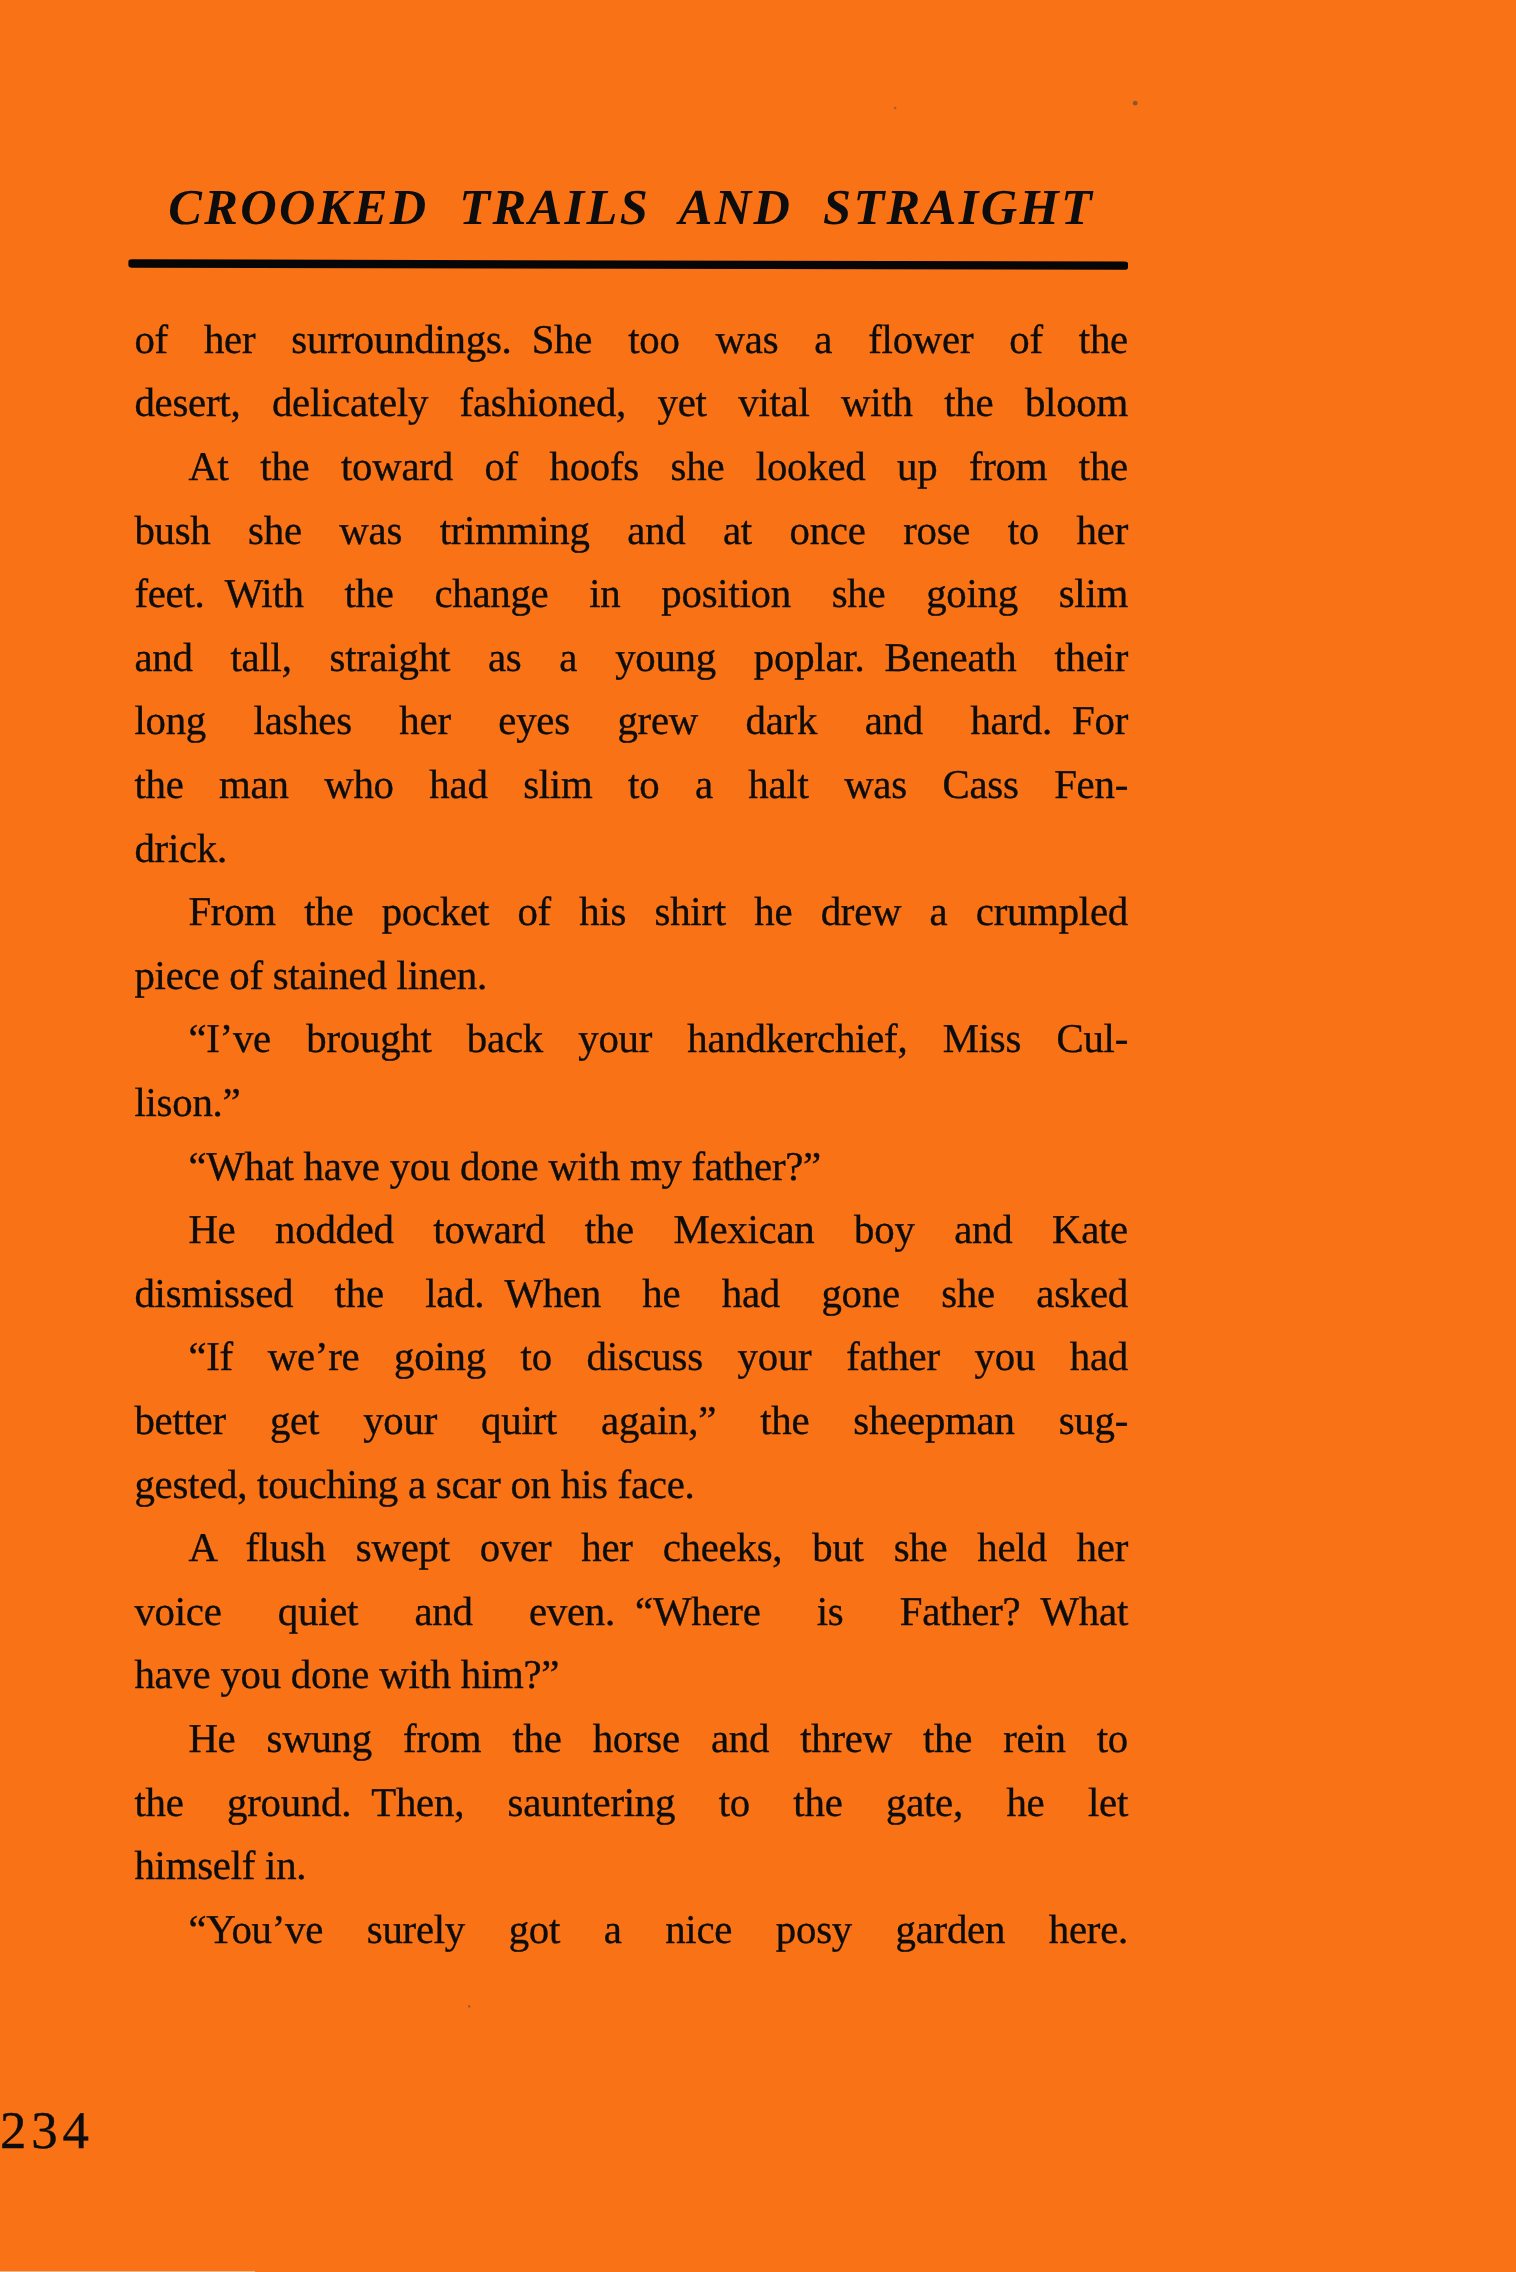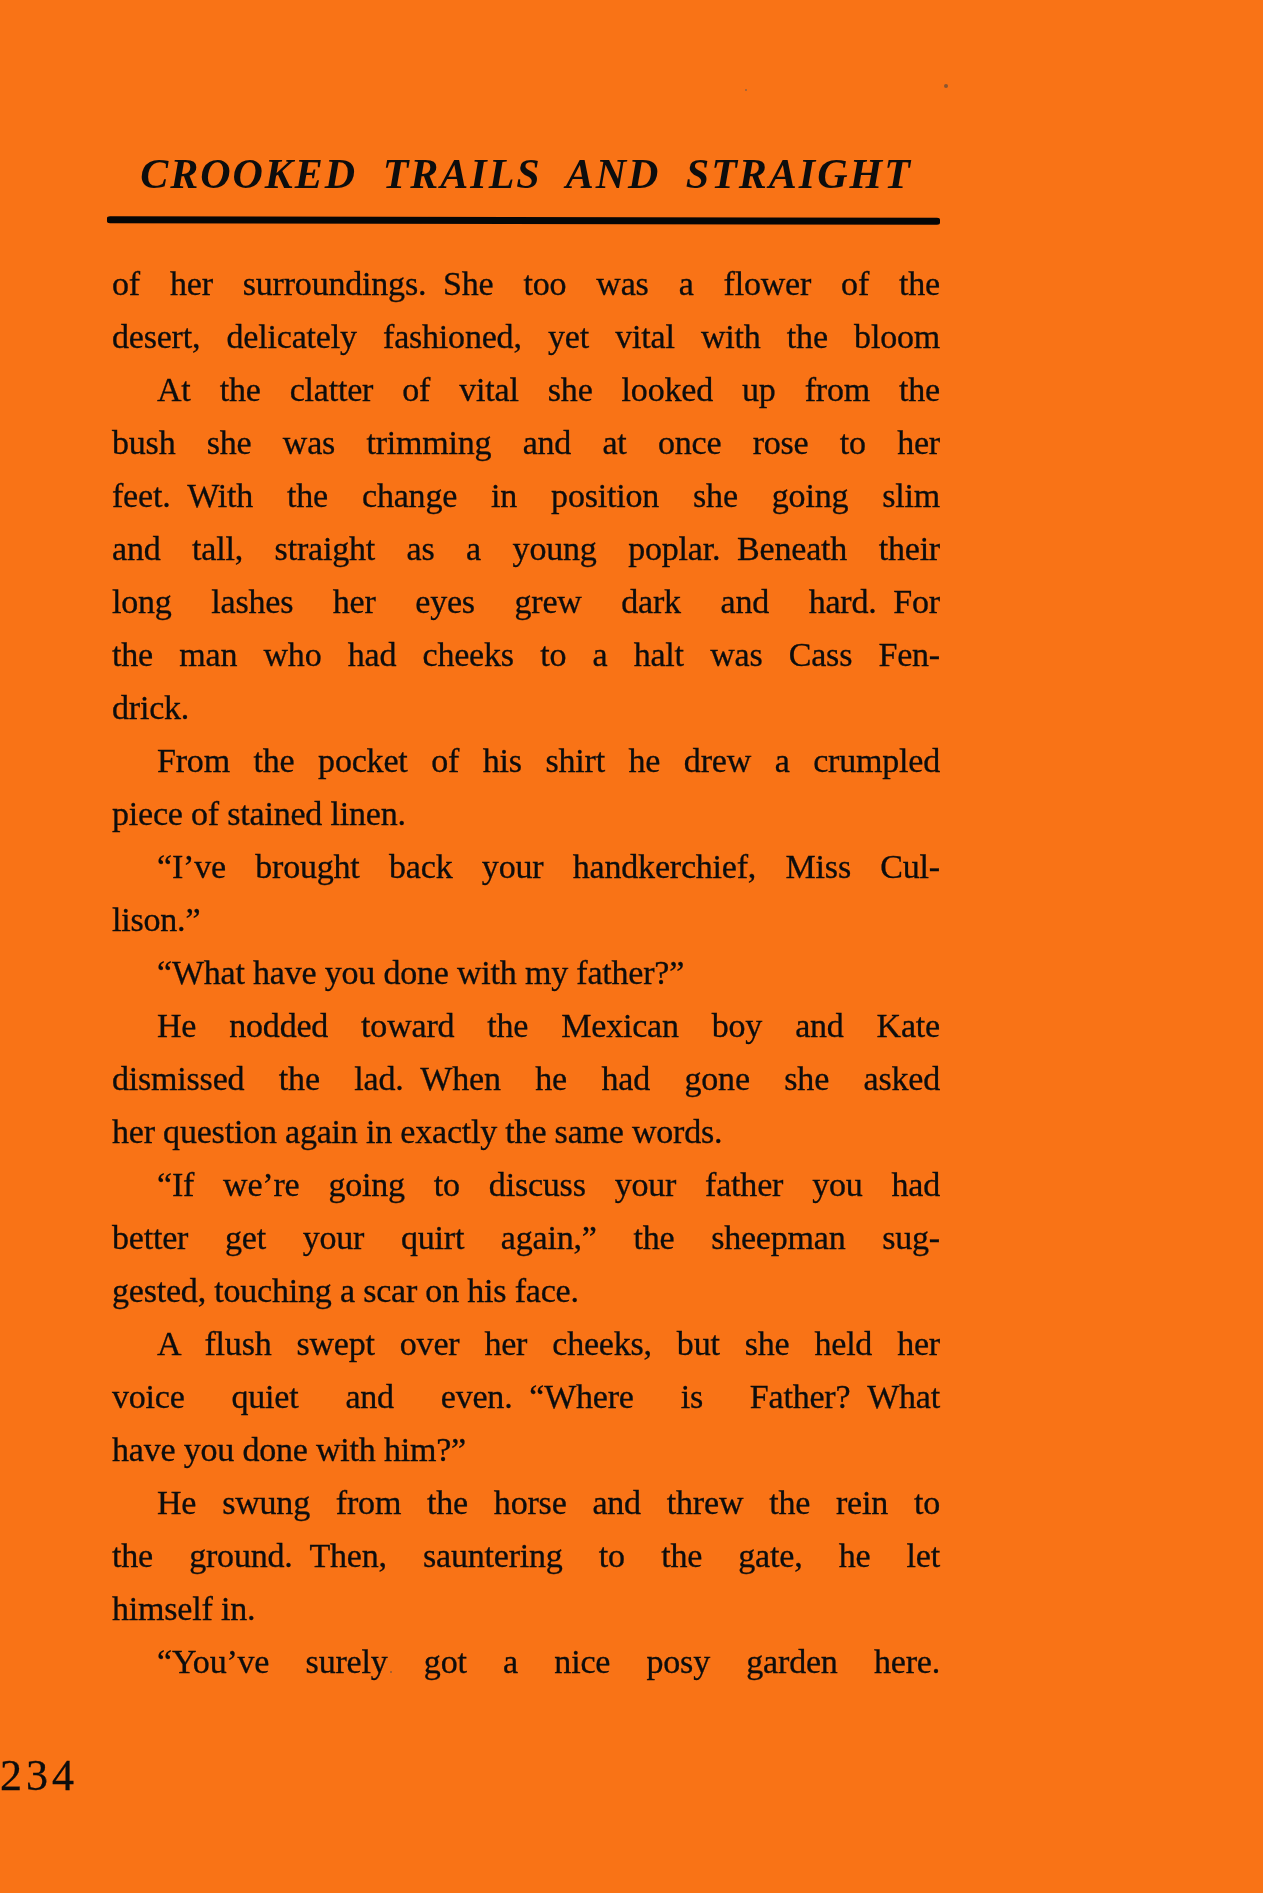--- a/index.html
+++ b/index.html
@@ -90,35 +90,34 @@
 
 <div class="page">
 
   <h1 class="running-head">CROOKED TRAILS AND STRAIGHT</h1>
 
   <div class="header-rule"></div>
 
   <div class="body-text" id="body-text">
       <div class="line">of her surroundings. She too was a flower of the</div>
       <div class="line">desert, delicately fashioned, yet vital with the bloom</div>
-      <div class="line indent">At the clatter of vital she looked up from the</div>
+      <div class="line indent">At the toward of hoofs she looked up from the</div>
       <div class="line">bush she was trimming and at once rose to her</div>
       <div class="line">feet. With the change in position she going slim</div>
       <div class="line">and tall, straight as a young poplar. Beneath their</div>
       <div class="line">long lashes her eyes grew dark and hard. For</div>
-      <div class="line">the man who had cheeks to a halt was Cass Fen-</div>
+      <div class="line">the man who had slim to a halt was Cass Fen-</div>
       <div class="line para-end">drick.</div>
       <div class="line indent">From the pocket of his shirt he drew a crumpled</div>
       <div class="line para-end">piece of stained linen.</div>
       <div class="line indent">“I’ve brought back your handkerchief, Miss Cul-</div>
       <div class="line para-end">lison.”</div>
       <div class="line indent para-end">“What have you done with my father?”</div>
       <div class="line indent">He nodded toward the Mexican boy and Kate</div>
       <div class="line">dismissed the lad. When he had gone she asked</div>
-      <div class="line para-end">her question again in exactly the same words.</div>
       <div class="line indent">“If we’re going to discuss your father you had</div>
       <div class="line">better get your quirt again,” the sheepman sug-</div>
       <div class="line para-end">gested, touching a scar on his face.</div>
       <div class="line indent">A flush swept over her cheeks, but she held her</div>
       <div class="line">voice quiet and even. “Where is Father? What</div>
       <div class="line para-end">have you done with him?”</div>
       <div class="line indent">He swung from the horse and threw the rein to</div>
       <div class="line">the ground. Then, sauntering to the gate, he let</div>
       <div class="line para-end">himself in.</div>
       <div class="line indent">“You’ve surely got a nice posy garden here.</div>

